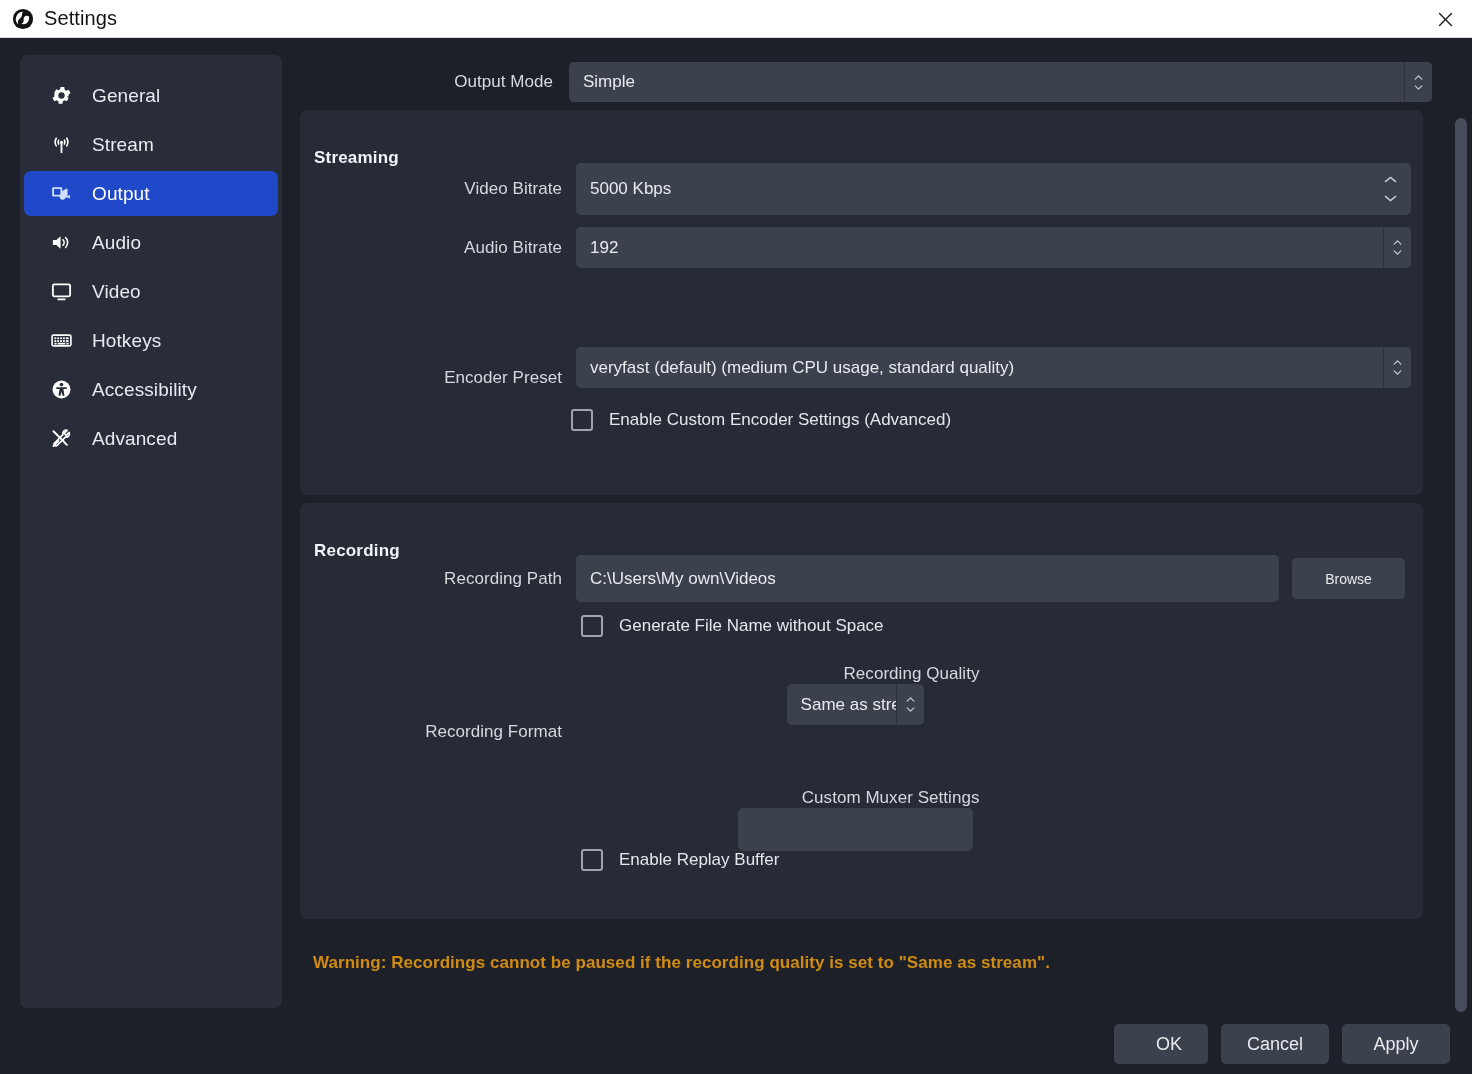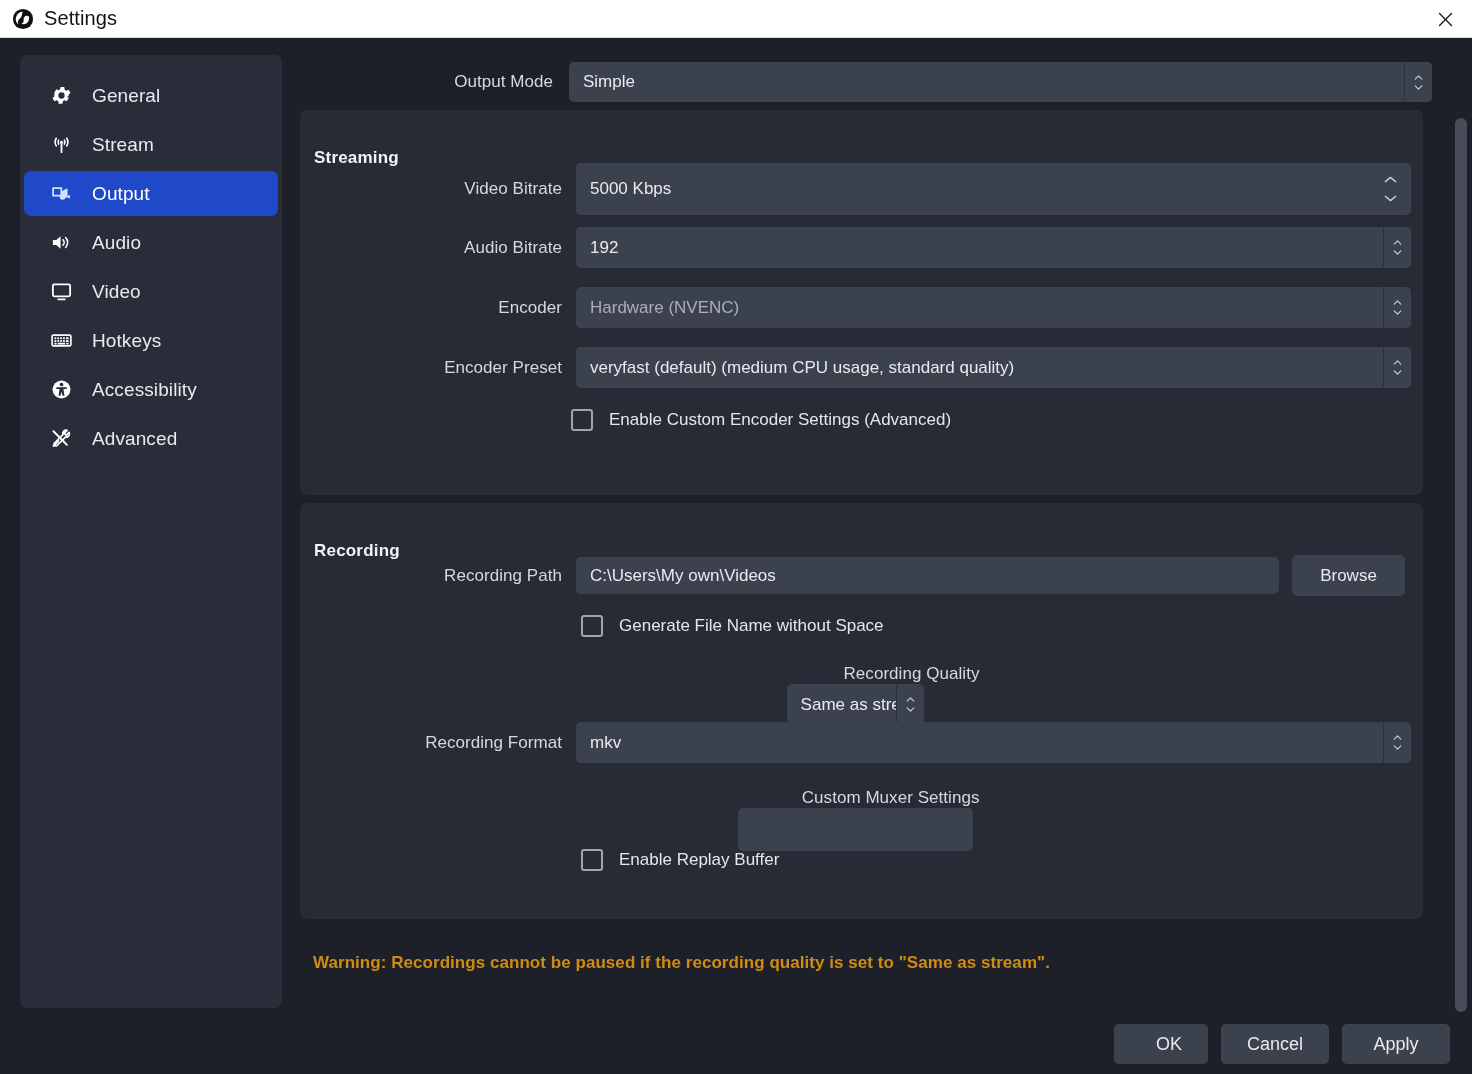--- a/index.html
+++ b/index.html
@@ -156,21 +156,21 @@
     margin-left: 16px;
     font-size: 17px; color: #e4e6eb;
   }
 
   
   .btn {
     background: #3c414e;
     border-radius: 5px;
     height: 40px;
     display: flex; align-items: center; justify-content: center;
-    color: #e9eaee; font-size: 17px;
+    color: #e9eaee; font-size: 14px;
     cursor: pointer;
     border: none;
     font-family: "Liberation Sans", sans-serif;
   }
 
   
   .warning {
     position: absolute; left: 13px; top: 905px;
     font-size: 17px; font-weight: bold;
     color: #d08c12;
@@ -371,36 +371,22 @@
           <svg class="ch" viewBox="0 0 10 6" fill="none" stroke="#c9ccd4" stroke-width="1.4" stroke-linecap="round" stroke-linejoin="round">
               <polyline points="1,5 5,1 9,5"></polyline>
             </svg>
           <svg class="ch" viewBox="0 0 10 6" fill="none" stroke="#c9ccd4" stroke-width="1.4" stroke-linecap="round" stroke-linejoin="round">
               <polyline points="1,1 5,5 9,1"></polyline>
             </svg>
         </span>
       </div>
     </div>
 
-    <div class="row grow" style="top:177px;">
-      <span class="lbl">Encoder</span>
-      <div class="field disabled" style="height:41px;">
-        <span class="val">Hardware (NVENC)</span>
-        <span class="spin-s">
-          <svg class="ch" viewBox="0 0 10 6" fill="none" stroke="#c9ccd4" stroke-width="1.4" stroke-linecap="round" stroke-linejoin="round">
-              <polyline points="1,5 5,1 9,5"></polyline>
-            </svg>
-          <svg class="ch" viewBox="0 0 10 6" fill="none" stroke="#c9ccd4" stroke-width="1.4" stroke-linecap="round" stroke-linejoin="round">
-              <polyline points="1,1 5,5 9,1"></polyline>
-            </svg>
-        </span>
-      </div>
-    </div>
-
-    <div class="row grow" style="top:237px;">
+
+    <div class="row grow" style="top:237px;align-items:flex-end;">
       <span class="lbl">Encoder Preset</span>
       <div class="field" style="height:41px;">
         <span class="val">veryfast (default) (medium CPU usage, standard quality)</span>
         <span class="spin-s">
           <svg class="ch" viewBox="0 0 10 6" fill="none" stroke="#c9ccd4" stroke-width="1.4" stroke-linecap="round" stroke-linejoin="round">
               <polyline points="1,5 5,1 9,5"></polyline>
             </svg>
           <svg class="ch" viewBox="0 0 10 6" fill="none" stroke="#c9ccd4" stroke-width="1.4" stroke-linecap="round" stroke-linejoin="round">
               <polyline points="1,1 5,5 9,1"></polyline>
             </svg>
@@ -412,21 +398,21 @@
       <span class="cbox"></span>
       <span class="cblabel">Enable Custom Encoder Settings (Advanced)</span>
     </div>
   </div>
 
   <div class="group" id="group-recording">
     <span class="group-title">Recording</span>
 
     <div class="row grow" style="top:52px; width:1111px;">
       <span class="lbl">Recording Path</span>
-      <div class="field flat" style="height:37px; flex:0 0 703px;text-align:right;">
+      <div class="field flat" style="height:47px; flex:0 0 703px;text-align:right;">
         <span class="val">C:\Users\My own\Videos</span>
       </div>
       <button class="btn" style="margin-left:13px; width:113px; height:41px;">Browse</button>
     </div>
 
     <div class="cbrow" style="left:281px; top:112px;">
       <span class="cbox"></span>
       <span class="cblabel">Generate File Name without Space</span>
     </div>
 
@@ -440,31 +426,20 @@
             </svg>
           <svg class="ch" viewBox="0 0 10 6" fill="none" stroke="#c9ccd4" stroke-width="1.4" stroke-linecap="round" stroke-linejoin="round">
               <polyline points="1,1 5,5 9,1"></polyline>
             </svg>
         </span>
       </div>
     </div>
 
     <div class="row grow" style="top:219px;">
       <span class="lbl">Recording Format</span>
-      <div class="field" style="height:41px;">
-        <span class="val">mkv</span>
-        <span class="spin-s">
-          <svg class="ch" viewBox="0 0 10 6" fill="none" stroke="#c9ccd4" stroke-width="1.4" stroke-linecap="round" stroke-linejoin="round">
-              <polyline points="1,5 5,1 9,5"></polyline>
-            </svg>
-          <svg class="ch" viewBox="0 0 10 6" fill="none" stroke="#c9ccd4" stroke-width="1.4" stroke-linecap="round" stroke-linejoin="round">
-              <polyline points="1,1 5,5 9,1"></polyline>
-            </svg>
-        </span>
-      </div>
     </div>
 
     <div class="row grow" style="top:285px;flex-direction:column;">
       <span class="lbl">Custom Muxer Settings</span>
       <input class="field flat" style="height: 43px; border: none; outline: none; font-family: &quot;Liberation Sans&quot;, sans-serif;" value="" placeholder="">
     </div>
 
     <div class="cbrow" style="left:281px; top:346px;">
       <span class="cbox"></span>
       <span class="cblabel">Enable Replay Buffer</span>

